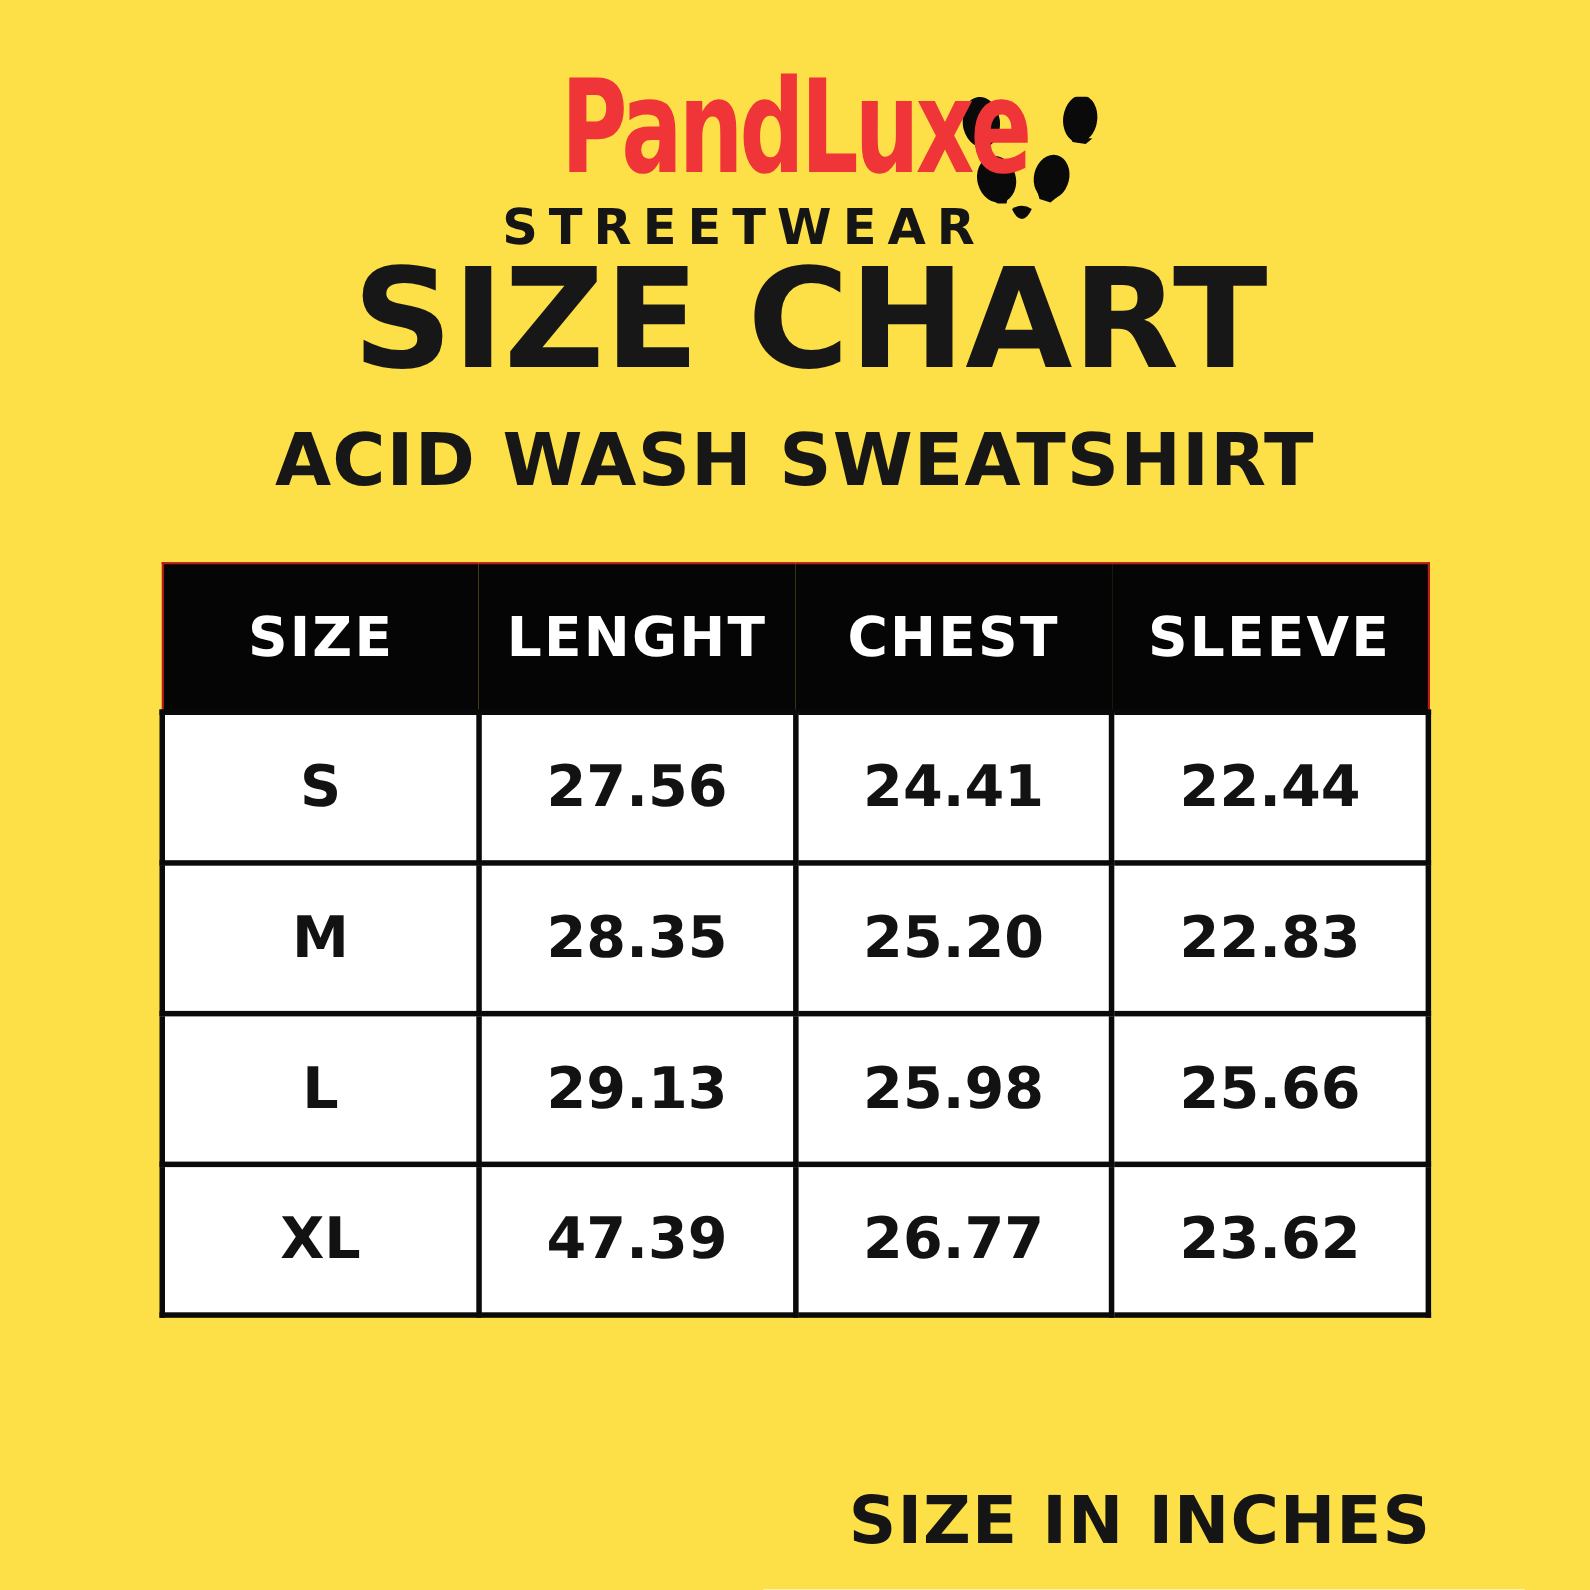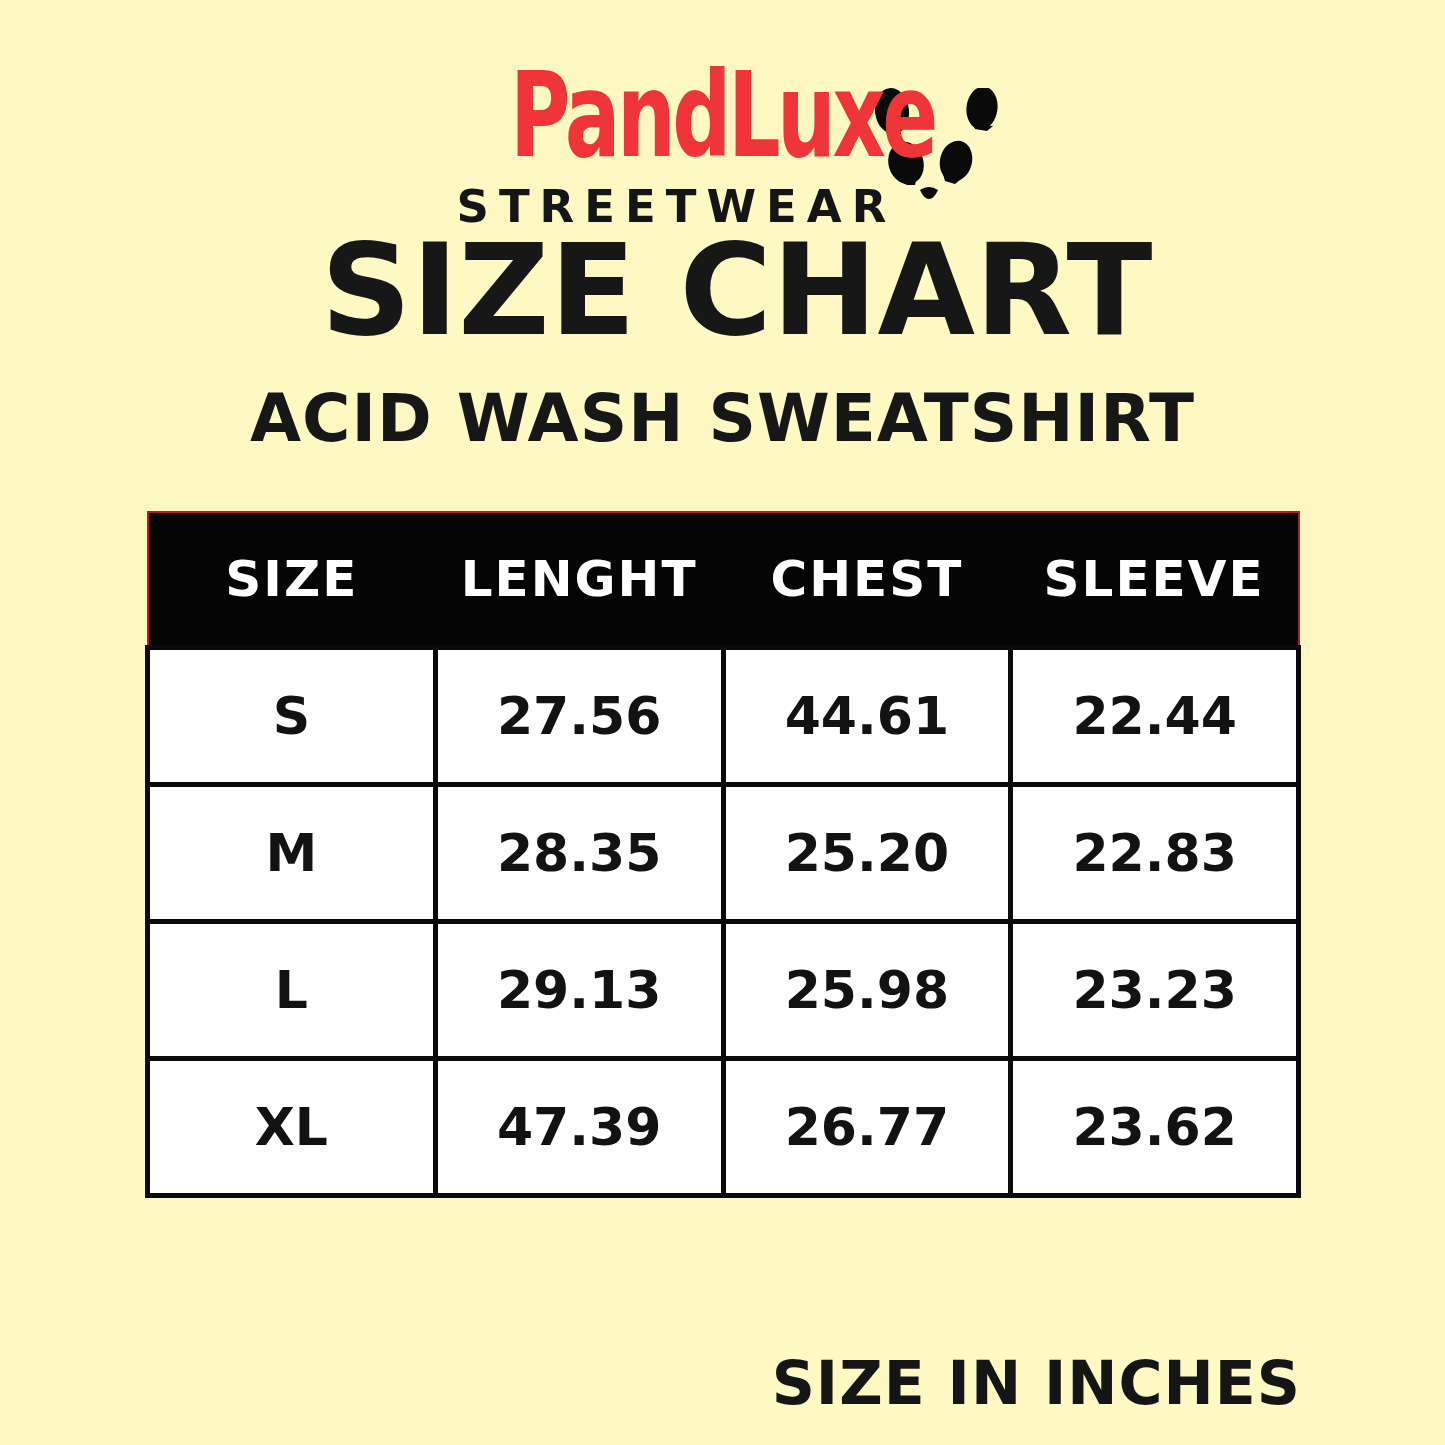--- a/index.html
+++ b/index.html
@@ -4,21 +4,21 @@
 <style>
   html, body { margin: 0; padding: 0; background: #ffffff; }
   body {
     width: 1445px; height: 1445px;
     font-family: "DejaVu Sans", sans-serif;
     -webkit-font-smoothing: antialiased;
   }
   .page {
     position: relative;
     width: 1445px; height: 1445px;
-    background: #fef9c3;
+    background: #fde047;
     overflow: hidden;
     color: #101010;
   }
 
   
   .logo {
     position: absolute; top: 56px; left: 0; width: 100%;
     display: flex; justify-content: center; align-items: flex-start;
     gap: 8px;
   }
@@ -131,34 +131,34 @@
         <th>SIZE</th>
         <th>LENGHT</th>
         <th>CHEST</th>
         <th>SLEEVE</th>
       </tr>
     </thead>
     <tbody>
       <tr>
         <td>S</td>
         <td>27.56</td>
-        <td>44.61</td>
+        <td>24.41</td>
         <td>22.44</td>
       </tr>
       <tr>
         <td>M</td>
         <td>28.35</td>
         <td>25.20</td>
         <td>22.83</td>
       </tr>
       <tr>
         <td>L</td>
         <td>29.13</td>
         <td>25.98</td>
-        <td>23.23</td>
+        <td>25.66</td>
       </tr>
       <tr>
         <td>XL</td>
         <td>47.39</td>
         <td>26.77</td>
         <td>23.62</td>
       </tr>
     </tbody>
   </table>
 

